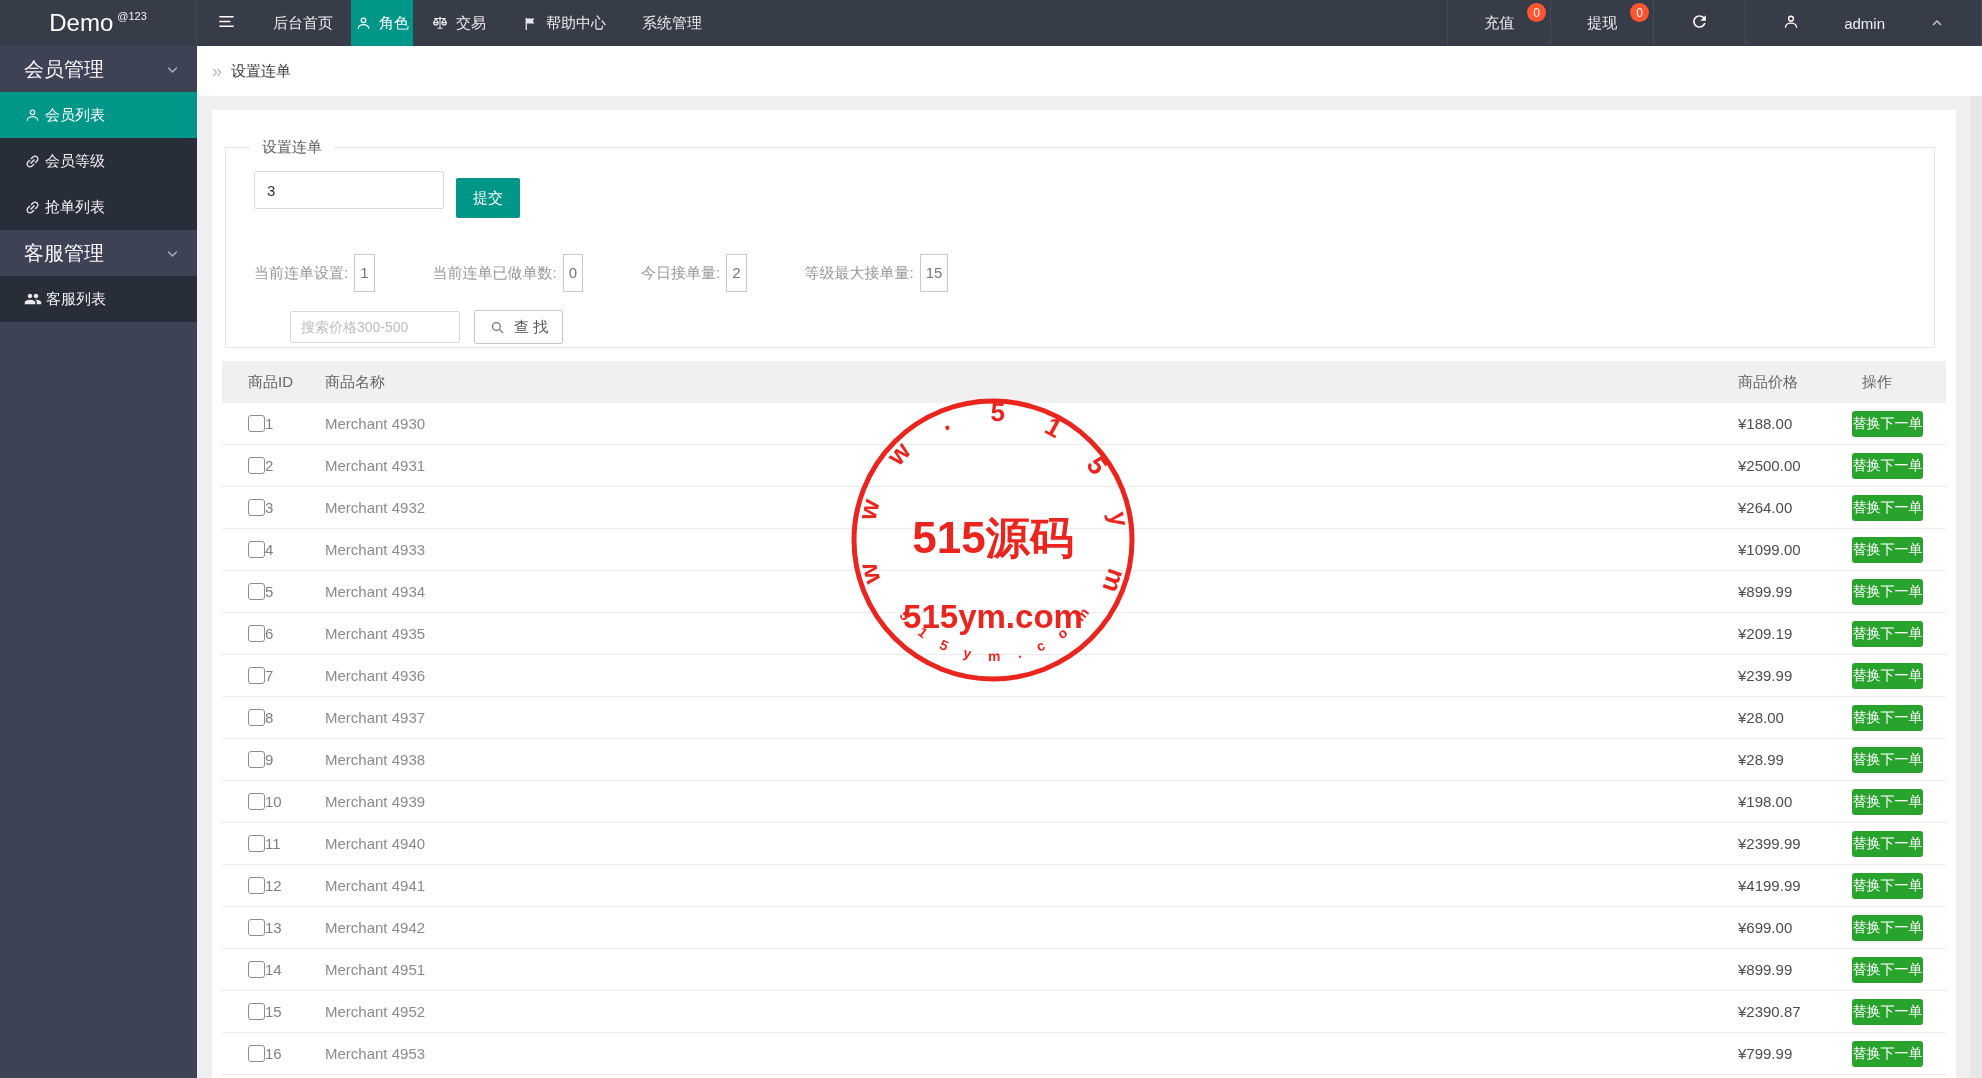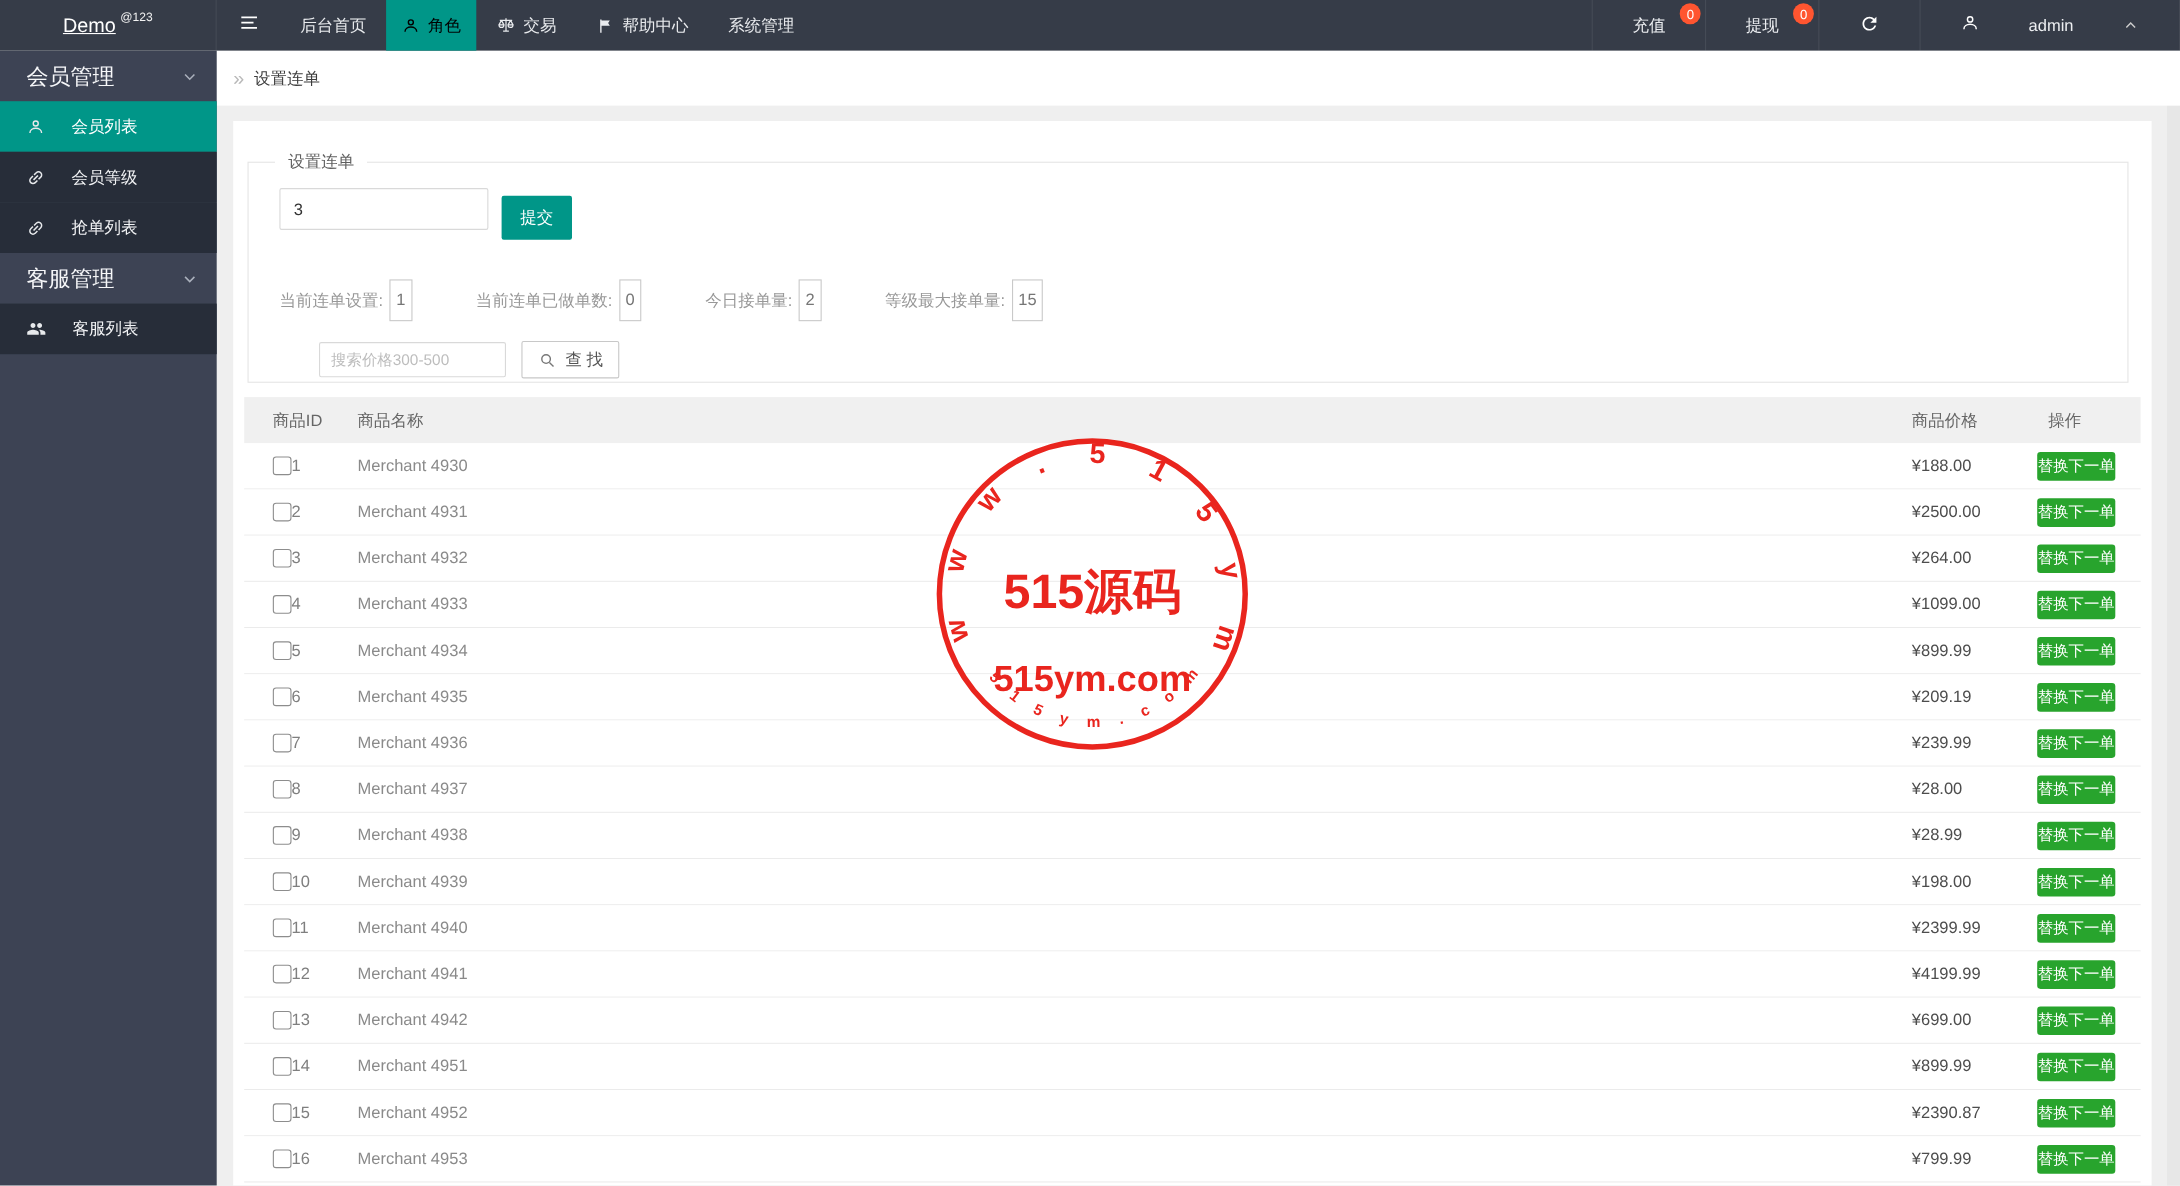--- a/index.html
+++ b/index.html
@@ -3,37 +3,37 @@
 <meta charset="utf-8">
 <style>
   * { margin:0; padding:0; box-sizing:border-box; }
   html,body { background:#efefef; }
   body { font-family:"Liberation Sans","DejaVu Sans",sans-serif; }
   #stage { position:relative; width:1982px; height:1078px; overflow:hidden; background:#efefef; }
 
   
   .navbar { position:absolute; left:0; top:0; width:1982px; height:46px; background:#363c48; display:flex; align-items:stretch; z-index:30; }
   .logo-box { width:197px; display:flex; align-items:center; justify-content:center; color:#fff; border-right:1px solid rgba(255,255,255,.07); }
-  .logo-main { font-size:18px;text-decoration:underline; }
+  .logo-main { font-size:24px; }
   .logo-sup { font-size:11px; margin-left:4px; position:relative; top:-7px; color:#f2f2f2; }
   .hamburger { width:58px; display:flex; align-items:center; justify-content:center; color:#fff; cursor:pointer; }
   .nav-menu { display:flex; align-items:stretch; }
   .nav-item { display:flex; align-items:center; gap:7px; padding:0 18px; color:#e9ebee; font-size:15px; cursor:pointer; }
-  .nav-item.active { background:#009688; color:#000000; padding:0 14px; }
+  .nav-item.active { background:#009688; color:#ffffff; padding:0 4px; }
   .nav-item svg { display:block; }
   .nav-right { margin-left:auto; display:flex; align-items:stretch; }
   .nr-item { position:relative; display:flex; align-items:center; gap:6px; padding:0 36px; color:#edeff2; font-size:15px; border-left:1px solid rgba(255,255,255,.08); cursor:pointer; }
   .nr-item:last-child { border-right:1px solid rgba(255,255,255,.08);gap:44px; }
   .badge { position:absolute; top:3px; right:4px; min-width:19px; height:19px; padding:0 4px; background:#ff5530; border-radius:10px; color:#fff; font-size:12px; display:flex; align-items:center; justify-content:center; }
 
   
   .sidebar { position:absolute; left:0; top:46px; width:197px; height:1032px; background:#3d4354; z-index:20; }
   .sb-group-header { height:46px; display:flex; align-items:center; padding:0 16px 0 24px; color:#f6f7f9; font-size:20px; cursor:pointer; }
   .sb-group-header .chev { margin-left:auto; color:#aab0bc; display:flex; }
-  .sb-item { height:46px; display:flex; align-items:center; gap:24px; padding-left:24px; background:#272d39; color:#f2f3f5; font-size:15px; cursor:pointer; }
+  .sb-item { height:46px; display:flex; align-items:center; gap:4px; padding-left:24px; background:#272d39; color:#f2f3f5; font-size:15px; cursor:pointer; }
   .sb-item.active { background:#009688; color:#fff; }
   .sb-item .ic { display:flex; color:#e7e9ec; }
 
   
   .breadcrumb { position:absolute; left:197px; top:46px; width:1785px; height:50px; background:#fff; display:flex; align-items:center; padding-left:15px; gap:9px; z-index:10; }
   .bc-sep { color:#b9b9b9; font-size:18px; line-height:1; }
   .bc-text { color:#3d3d3d; font-size:15px; }
 
   
   .main-bg { position:absolute; left:197px; top:96px; width:1785px; height:982px; background:#efefef; }

